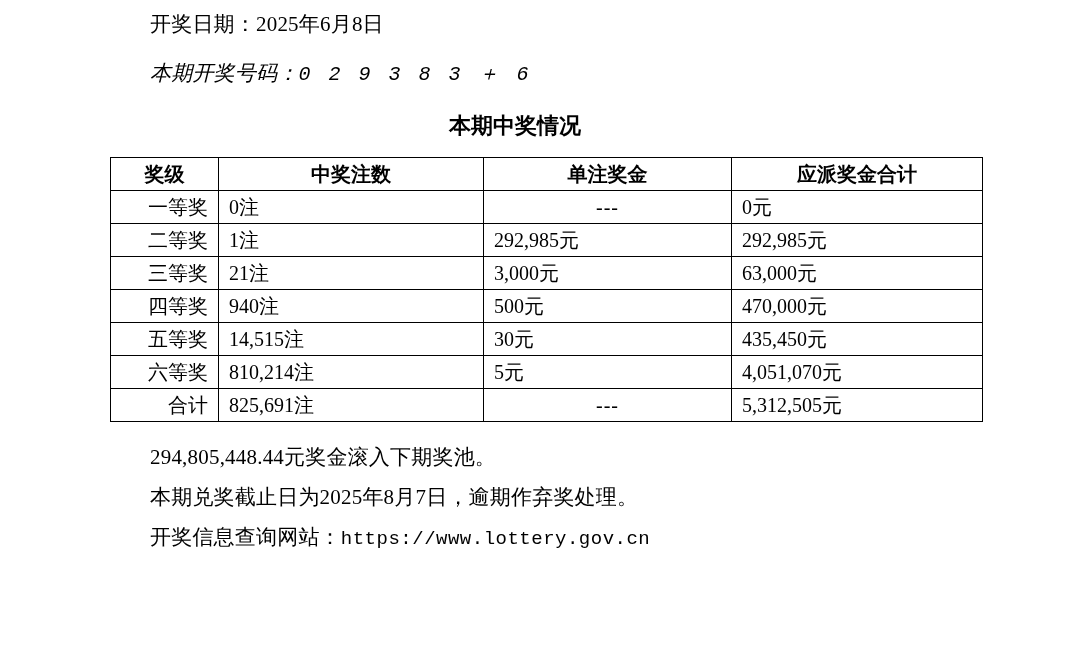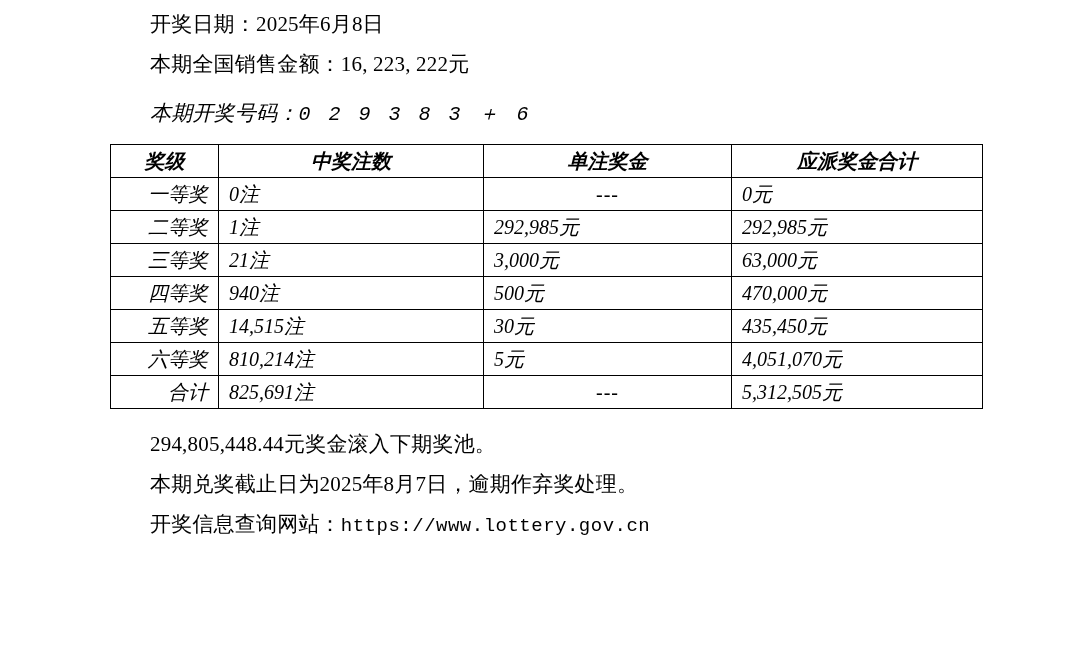--- a/index.html
+++ b/index.html
@@ -42,21 +42,20 @@
     font-size: 22px;
     font-weight: 600;
     margin: 26px 0 16px 0;
     padding-right: 100px;
   }
   table.prize {
     border-collapse: collapse;
     width: 872px;
     margin: 0 0 0 -40px;
     table-layout: fixed;
-    font-style: italic;
   }
   table.prize th,
   table.prize td {
     border: 1px solid #000000;
     font-size: 20px;
     height: 33px;
     padding: 0 10px;
     box-sizing: border-box;
   }
   table.prize th {
@@ -86,26 +85,26 @@
     font-size: 19px;
     letter-spacing: 0.5px;
   }
 </style>
 </head>
 <body>
 
 <div class="page">
 
   <p class="line">开奖日期：2025年6月8日</p>
-  <p class="line">本期全国销售金额：16, 223, 222元</p>
 
   <p class="line gap-top">
     <span>本期开奖号码：</span><span class="numbers">0 2 9 3 8 3 ＋ 6</span>
   </p>
 
+  <div class="doc-title">本期中奖情况</div>
 
   <table class="prize">
     <colgroup>
       <col class="c-grade">
       <col class="c-count">
       <col class="c-single">
       <col class="c-total">
     </colgroup>
     <thead>
       <tr>

